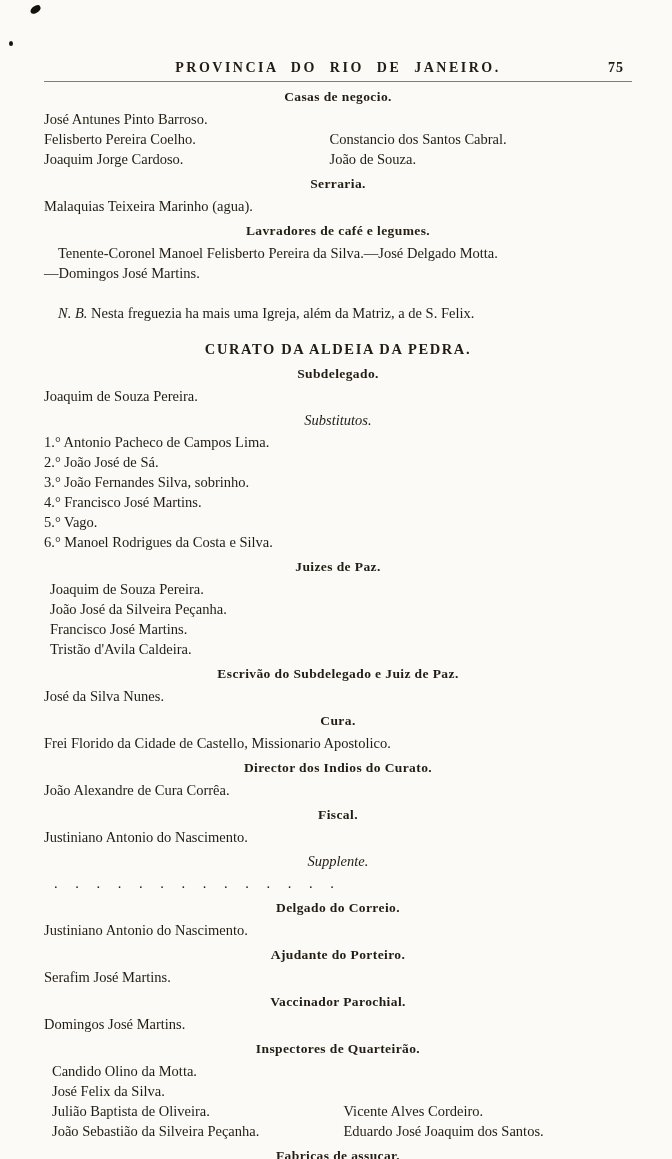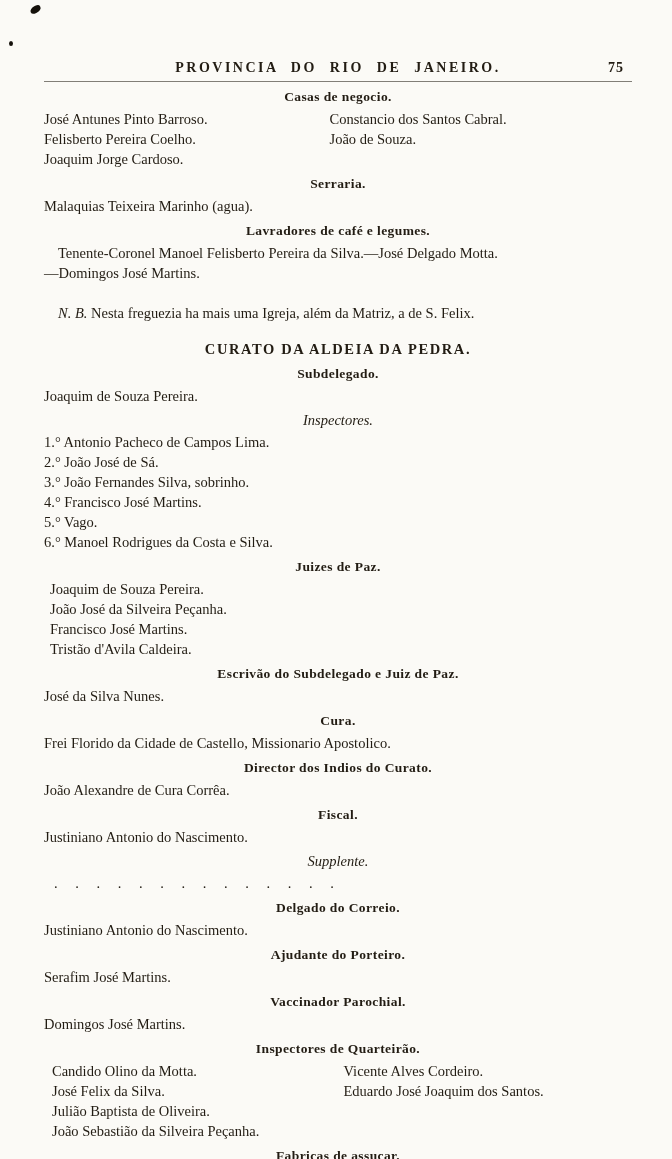--- a/index.html
+++ b/index.html
@@ -59,21 +59,21 @@
   .curato-title {
     text-align: center;
     font-weight: bold;
     font-size: 14.5px;
     letter-spacing: 1.6px;
     margin: 16px 0 2px 0;
   }
   .line { white-space: nowrap; }
   .indent1 { padding-left: 14px; }
   .indent2 { padding-left: 6px; }
-  .twocol { display: flex; align-items: flex-start; margin: 1px 0; }
+  .twocol { display: flex; align-items: flex-end; margin: 1px 0; }
   .col-l-casas { width: 278px; }
   .col-l-insp  { width: 292px; padding-left: 8px; box-sizing: border-box; }
   .vdiv { width: 1.5px; background: #2a231a; margin-right: 6px; }
   .col-r { flex: 1; }
   .dots-row {
     word-spacing: 10px;
     letter-spacing: 2px;
     padding-left: 10px;
     margin: 2px 0;
   }
@@ -115,21 +115,21 @@
 
   <div class="line indent1" style="margin-top:20px;">
     <span class="nota-label">N. B.</span><span> Nesta freguezia ha mais uma Igreja, além da Matriz, a de S. Felix.</span>
   </div>
 
   <div class="curato-title">CURATO DA ALDEIA DA PEDRA.</div>
 
   <div class="heading">Subdelegado.</div>
   <div class="line">Joaquim de Souza Pereira.</div>
 
-  <div class="heading-italic">Inspectores.</div>
+  <div class="heading-italic">Substitutos.</div>
   <div>
     <div class="line">1.° Antonio Pacheco de Campos Lima.</div>
     <div class="line">2.° João José de Sá.</div>
     <div class="line">3.° João Fernandes Silva, sobrinho.</div>
     <div class="line">4.° Francisco José Martins.</div>
     <div class="line">5.° Vago.</div>
     <div class="line">6.° Manoel Rodrigues da Costa e Silva.</div>
   </div>
 
   <div class="heading">Juizes de Paz.</div>

